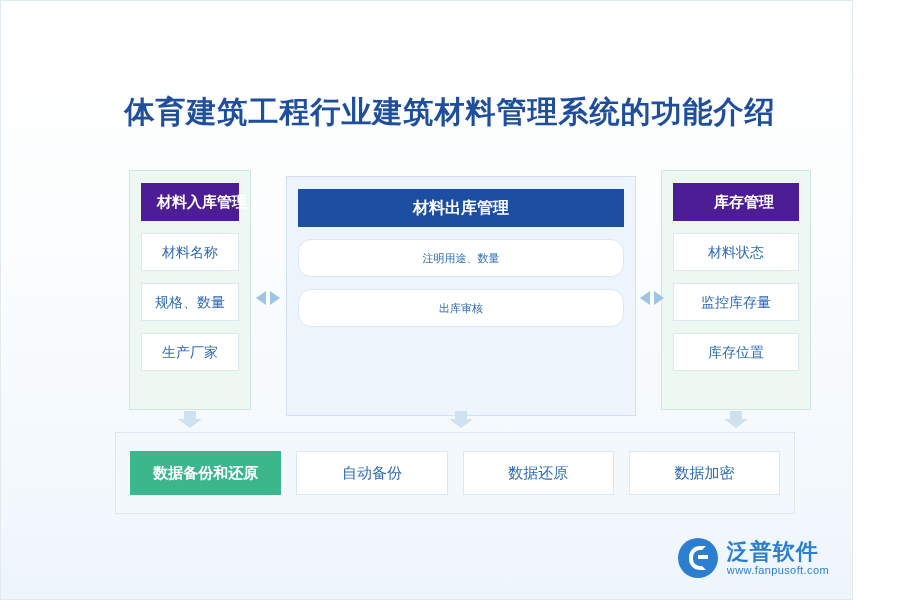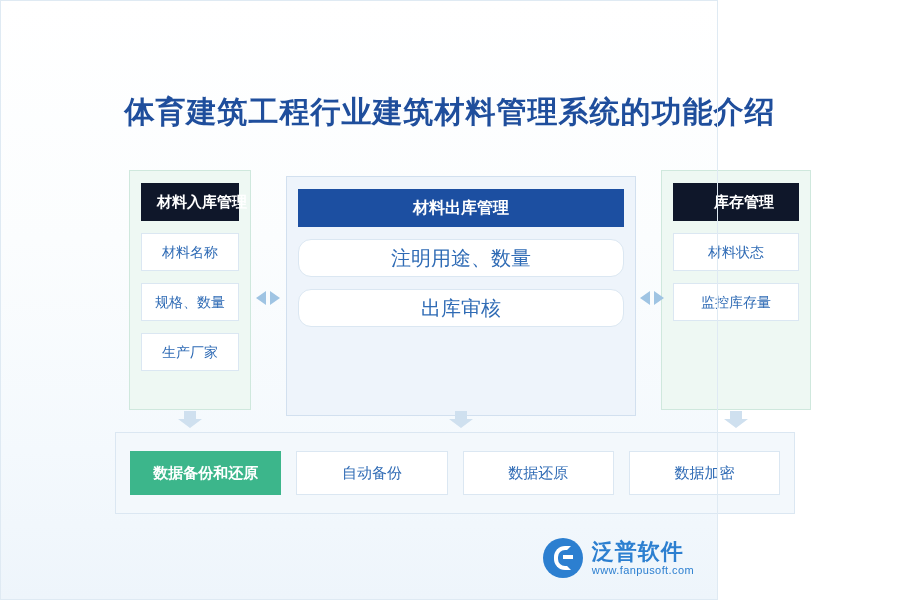--- a/index.html
+++ b/index.html
@@ -8,21 +8,21 @@
   }
   body {
     width: 900px;
     height: 600px;
     font-family: "Liberation Sans", "DejaVu Sans", sans-serif;
     background: #ffffff;
     overflow: hidden;
   }
   #page {
     position: relative;
-    width: 718px;
+    width: 853px;
     height: 600px;
     background: linear-gradient(180deg, #ffffff 0%, #fbfdfe 40%, #f4f9fd 75%, #eef5fb 100%);
     box-sizing: border-box;
   }
   
   #page::after {
     content: "";
     position: absolute;
     left: 0; top: 0; right: 0; bottom: 0;
     border: 1px solid #dfeaf3;
@@ -97,38 +97,38 @@
     width: 100%;
     height: 38px;
     line-height: 38px;
     text-align: center;
     font-size: 15px;
     font-weight: bold;
     color: #ffffff;
     margin-bottom: 12px;
     white-space: nowrap;
   }
-  .hdr-green { background: #0f172a; padding-left: 16px; }
+  .hdr-green { background: #4c1d95; padding-left: 16px; }
   .hdr-blue  { background: #1c4fa1; font-size: 16px; }
 
   .cell {
     box-sizing: border-box;
     width: 100%;
     height: 38px;
     line-height: 36px;
     text-align: center;
     font-size: 14px;
     color: #2f6bb5;
     background: #ffffff;
     border: 1px solid #dbe7f2;
     margin-bottom: 12px;
     white-space: nowrap;
   }
   .cell:last-child { margin-bottom: 0; }
-  .col-mid .cell { font-size: 20px; border-radius: 13px; }
+  .col-mid .cell { font-size: 11px; border-radius: 13px; }
 
   
   .hdbl {
     position: absolute;
     top: 288px;
     width: 30px;
     height: 20px;
     display: flex;
     align-items: center;
     justify-content: center;
@@ -257,20 +257,21 @@
   <div class="col col-mid">
     <div class="col-header hdr-blue">材料出库管理</div>
     <div class="cell">注明用途、数量</div>
     <div class="cell">出库审核</div>
   </div>
 
   <div class="col col-right">
     <div class="col-header hdr-green">库存管理</div>
     <div class="cell">材料状态</div>
     <div class="cell">监控库存量</div>
+    <div class="cell">库存位置</div>
   </div>
 
   <div class="hdbl hdbl-left">
     <svg width="30" height="18" viewBox="0 0 30 18">
       <path d="M13 2 L13 16 L3 9 Z" fill="#9fc4e3"></path>
       <path d="M17 2 L17 16 L27 9 Z" fill="#9fc4e3"></path>
     </svg>
   </div>
   <div class="hdbl hdbl-right">
     <svg width="30" height="18" viewBox="0 0 30 18">

